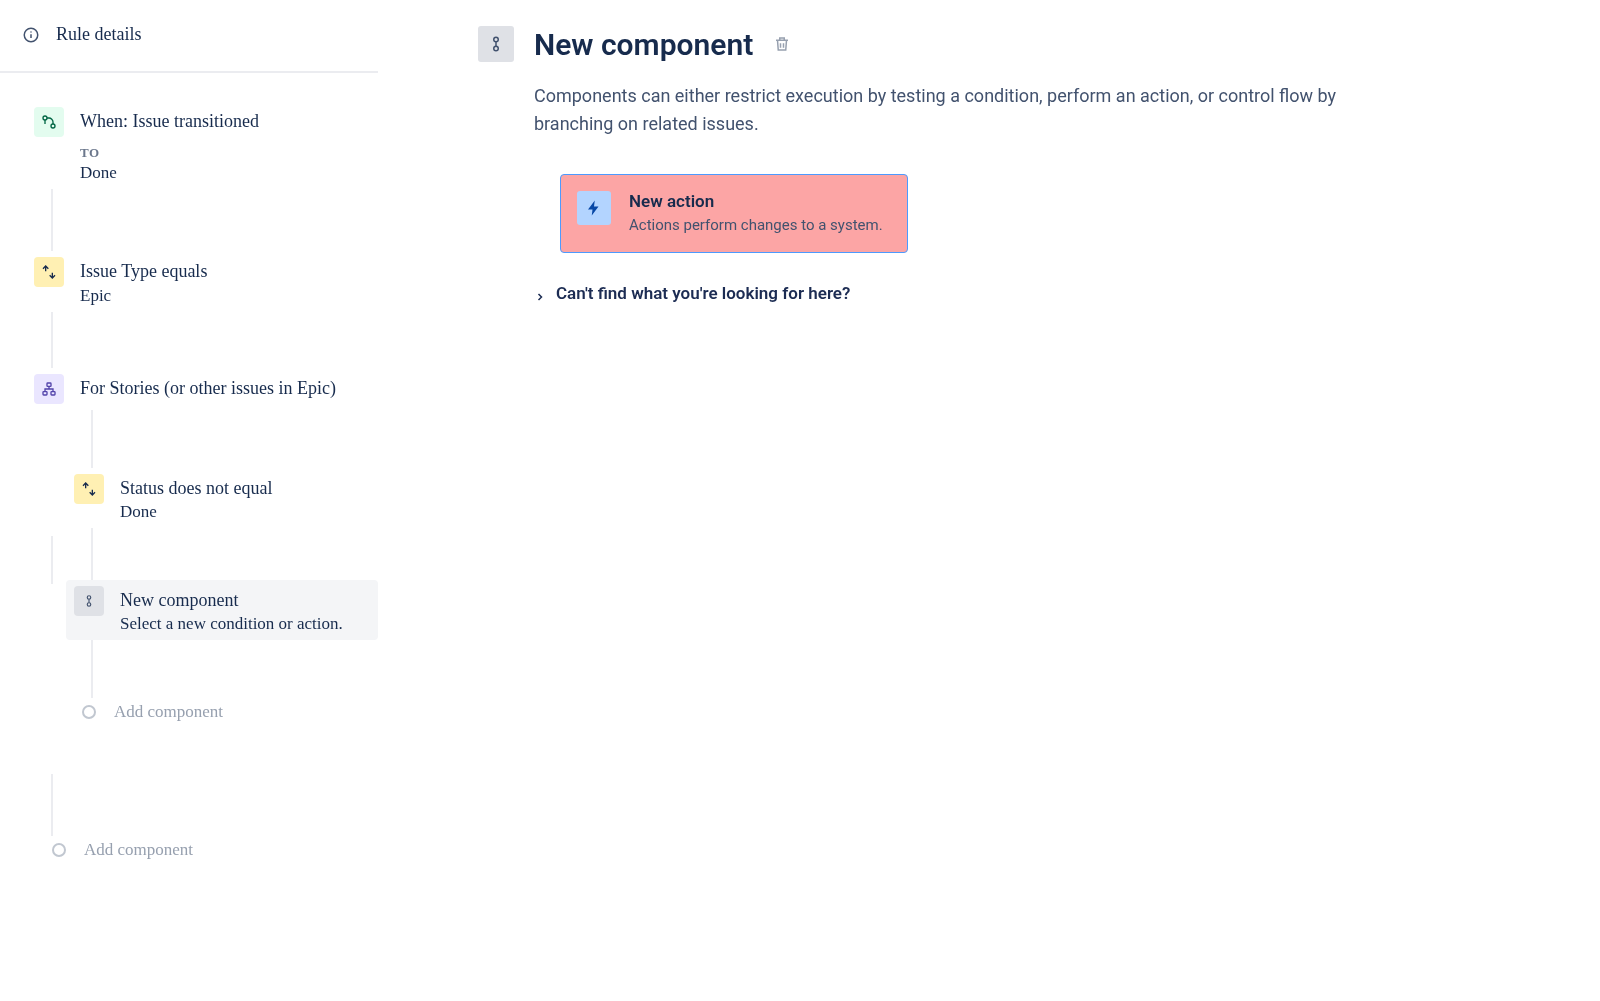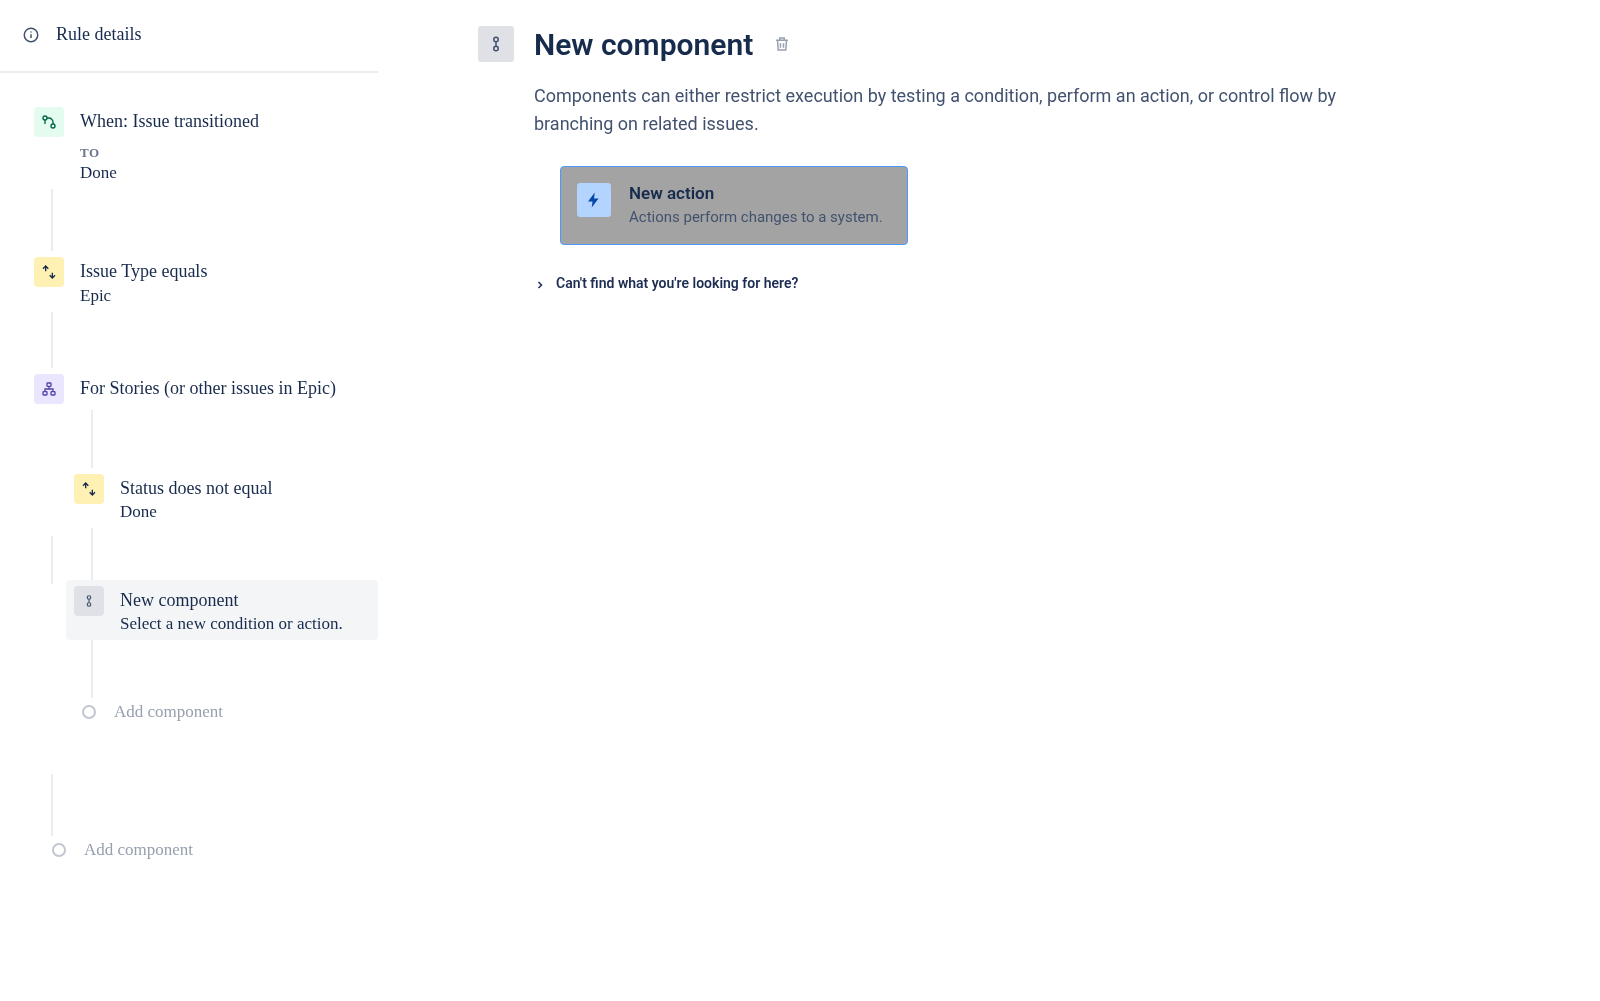--- a/index.html
+++ b/index.html
@@ -151,40 +151,40 @@
       font-weight: 600;
       color: #172B4D;
     }
     .trash-icon { color: #97A0AF; width: 18px; height: 18px; cursor: pointer; }
     .main-desc {
       font-size: 18px;
       color: #42526E;
       line-height: 1.55;
       margin-left: 56px;
       max-width: 820px;
-      margin-bottom: 28px;
+      margin-bottom: 36px;
     }
     .cards-row {
       display: flex;
       gap: 16px;
       margin-left: 82px;
       margin-bottom: 30px;
     }
     .card {
       display: flex;
       gap: 18px;
       padding: 16px;
       border: 1px solid transparent;
       border-radius: 4px;
       width: 348px;
       cursor: pointer;
       align-items: flex-start;
     }
     .card.selected {
-      background: #a3a3a3;
+      background: #fca5a5;
       border-color: #4C9AFF;
     }
     .card-icon {
       width: 34px; height: 34px;
       border-radius: 3px;
       display: flex;
       align-items: center;
       justify-content: center;
       flex-shrink: 0;
     }
@@ -192,21 +192,21 @@
     .card.selected .ci-blue { background: #B3D4FF; }
     .ci-yellow { background: #FFF0B3; color: #172B4D; }
     .card-title { font-size: 17px; font-weight: 600; color: #172B4D; margin-bottom: 4px; }
     .card-desc { font-size: 15px; color: #42526E; line-height: 1.4; }
 
     .cant-find {
       display: flex;
       align-items: flex-end;
       gap: 10px;
       margin-left: 56px;
-      font-size: 14px;
+      font-size: 17px;
       font-weight: 600;
       color: #1c2c53;
       cursor: pointer;
     }
     .chev { width: 12px; height: 12px; }
 
     svg { display: block; }
   </style>
 </head>
 <body>

